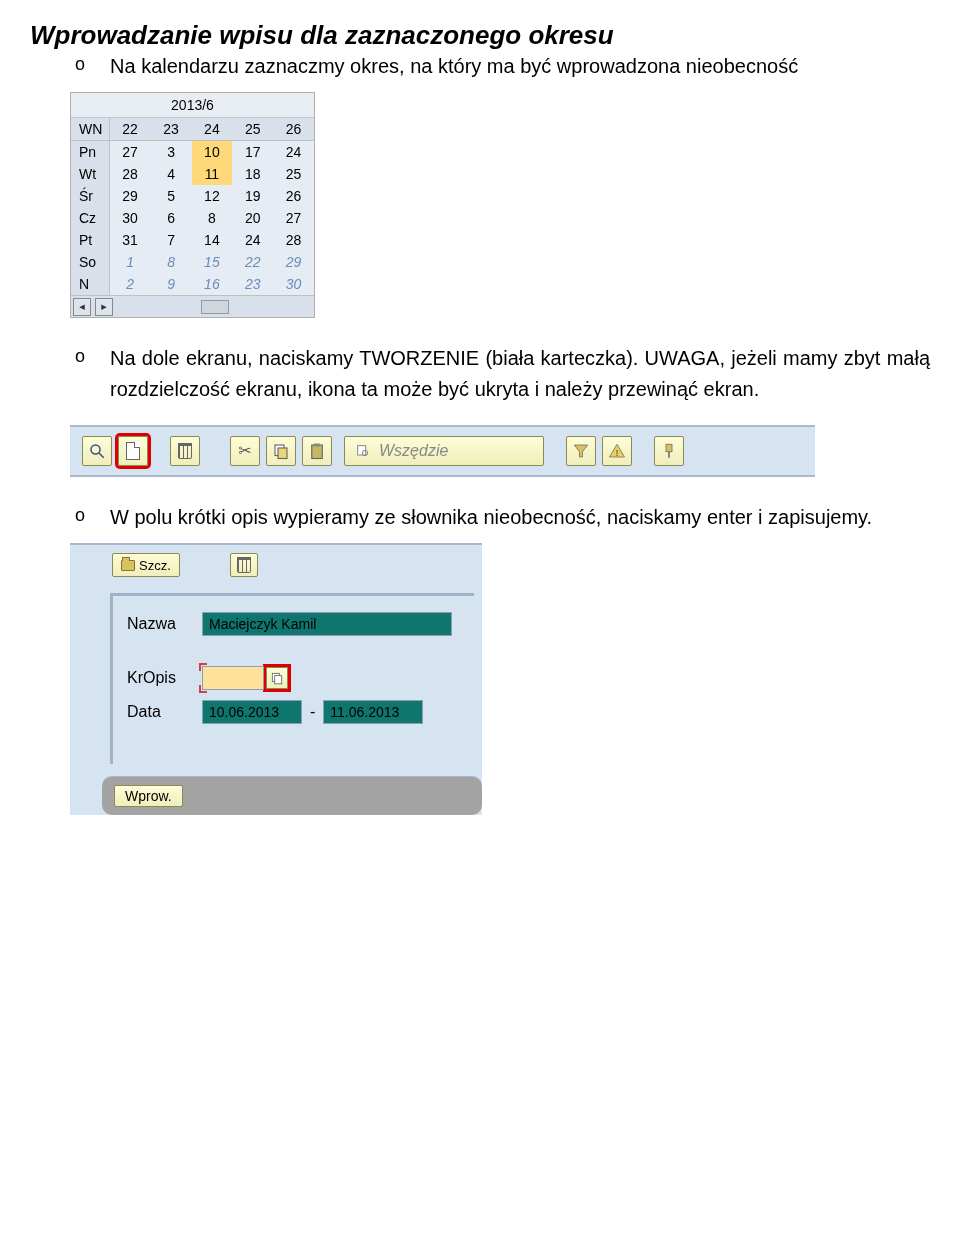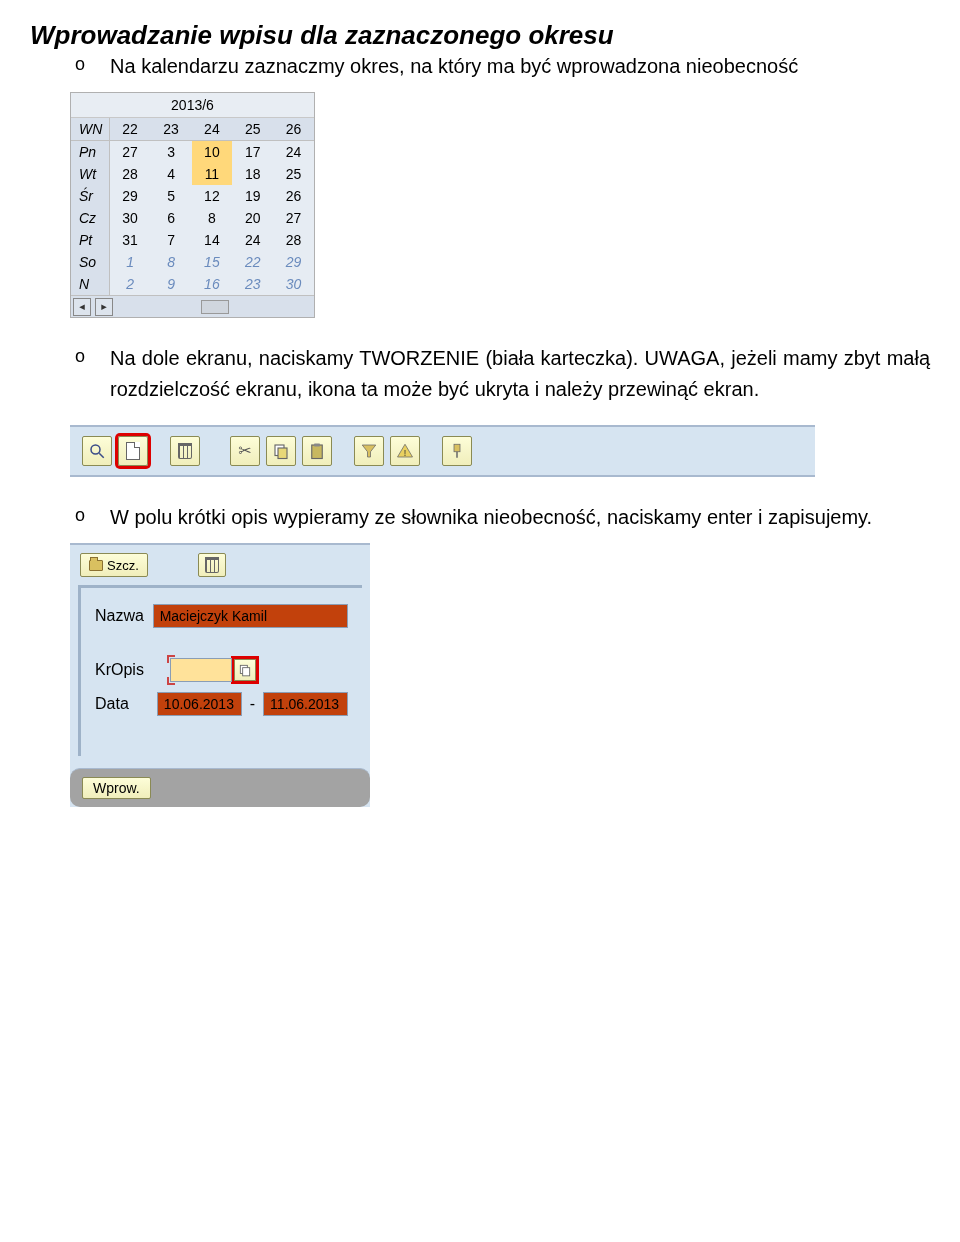--- a/index.html
+++ b/index.html
@@ -52,21 +52,20 @@
     padding: 3px 4px;
     font-weight: normal;
     font-size: 14px;
   }
   .cal-table th.rowhead {
     background: #d8e0eb;
     text-align: left;
     padding-left: 8px;
     width: 38px;
     border-right: 1px solid #c0c0c0;
-    font-style: italic;
   }
   .cal-table tr.wn-row td, .cal-table tr.wn-row th {
     background: #d8e0eb;
     border-bottom: 1px solid #c0c0c0;
   }
   .cal-cell { background: #e6ecf3; }
   .cal-bold { font-weight: bold; }
   .cal-sel { background: #ffd87a; }
   .cal-wknd { color: #6a8bbd; font-style: italic; }
   .cal-footer {
@@ -161,24 +160,25 @@
     background: repeating-linear-gradient(90deg, #666 0 1.5px, transparent 1.5px 4px);
     border-radius: 0 0 2px 2px;
   }
   .cut-icon { color: #555; font-size: 16px; line-height: 1; }
   .gap-small { width: 10px; }
   .gap-med { width: 18px; }
 
   
   .form-wrap {
     margin: 10px 0 10px 40px;
-    width: 300px;
+    width: 412px;
     background: #d6e4f1;
     border-top: 2px solid #a8b9cf;
     padding-top: 8px;
+    padding-left: 32px;
   }
   .form-toolbar {
     display: flex;
     align-items: center;
     gap: 10px;
     padding: 0 10px 8px 10px;
   }
   .form-tb-btn {
     width: 28px; height: 24px;
     border: 1px solid #8a8a54;
@@ -204,40 +204,40 @@
   .folder-icon::before {
     content: "";
     position: absolute;
     left: 0; top: -4px;
     width: 6px; height: 3px;
     background: #d9c060;
     border: 1px solid #8a7030;
     border-bottom: none;
   }
   .form-box {
-    margin: 0 8px 12px 8px;
+    margin: 8px 8px 12px 8px;
     border: 3px solid #9eb2c8;
     border-bottom: none;
     border-right: none;
     background: #d6e4f1;
     padding: 16px 14px 30px 14px;
   }
   .form-row {
     display: flex;
     align-items: center;
     margin-bottom: 10px;
   }
   .form-label {
     width: 75px;
     font-size: 16px;
   }
   .form-input {
     height: 24px;
     border: 1px solid #8a9db5;
-    background: #c2410c;
+    background: #0f766e;
     padding: 0 6px;
     font-size: 14px;
     display: flex;
     align-items: center;
   }
   .form-input.name { width: 250px; }
   .form-input.kr { width: 62px; background: #ffe29a; position: relative; }
   .form-input.date { width: 100px; }
   .corner-bracket {
     position: absolute;
@@ -395,20 +395,27 @@
     <svg width="18" height="18" viewBox="0 0 24 24">
         <rect x="4" y="4" width="12" height="14" fill="#fff" stroke="#666" stroke-width="1.5"></rect>
         <rect x="8" y="8" width="12" height="14" fill="#e8d878" stroke="#666" stroke-width="1.5"></rect>
       </svg>
   </div>
   <div class="tb-btn">
     <svg width="18" height="18" viewBox="0 0 24 24">
         <rect x="5" y="4" width="14" height="18" fill="#c8b860" stroke="#666" stroke-width="1.5"></rect>
         <rect x="8" y="2" width="8" height="4" fill="#888" rx="1"></rect>
       </svg>
+  </div>
+  <div class="tb-search">
+    <svg width="16" height="16" viewBox="0 0 24 24" style="margin-right:8px;">
+        <rect x="4" y="4" width="12" height="14" fill="#fff" stroke="#888" stroke-width="1.5"></rect>
+        <circle cx="15" cy="15" r="4" fill="none" stroke="#888" stroke-width="1.5"></circle>
+      </svg>
+    <span>Wszędzie</span>
   </div>
   <div class="gap-small"></div>
   <div class="tb-btn">
     <svg width="18" height="18" viewBox="0 0 24 24">
         <polygon points="3,4 21,4 14,13 14,20 10,20 10,13" fill="#d9c060" stroke="#666" stroke-width="1"></polygon>
       </svg>
   </div>
   <div class="tb-btn">
     <svg width="18" height="18" viewBox="0 0 24 24">
         <polygon points="12,3 22,20 2,20" fill="#e8d060" stroke="#666" stroke-width="1"></polygon>

